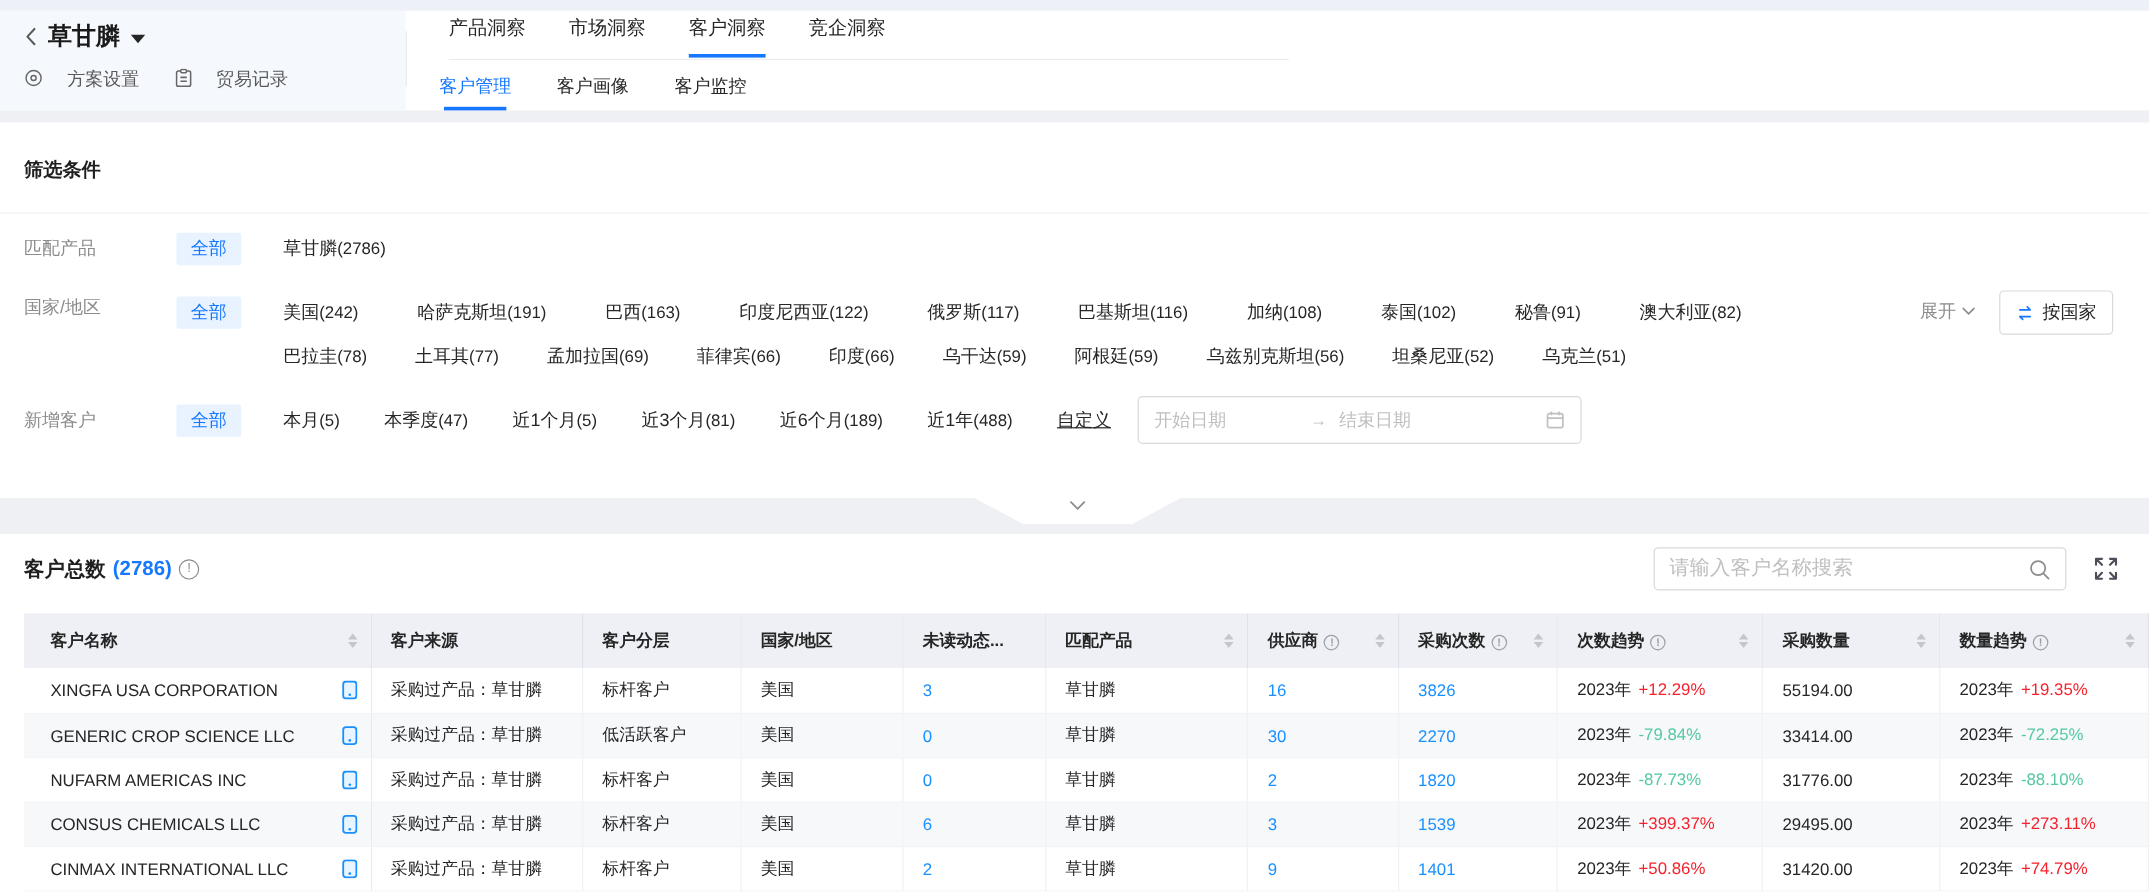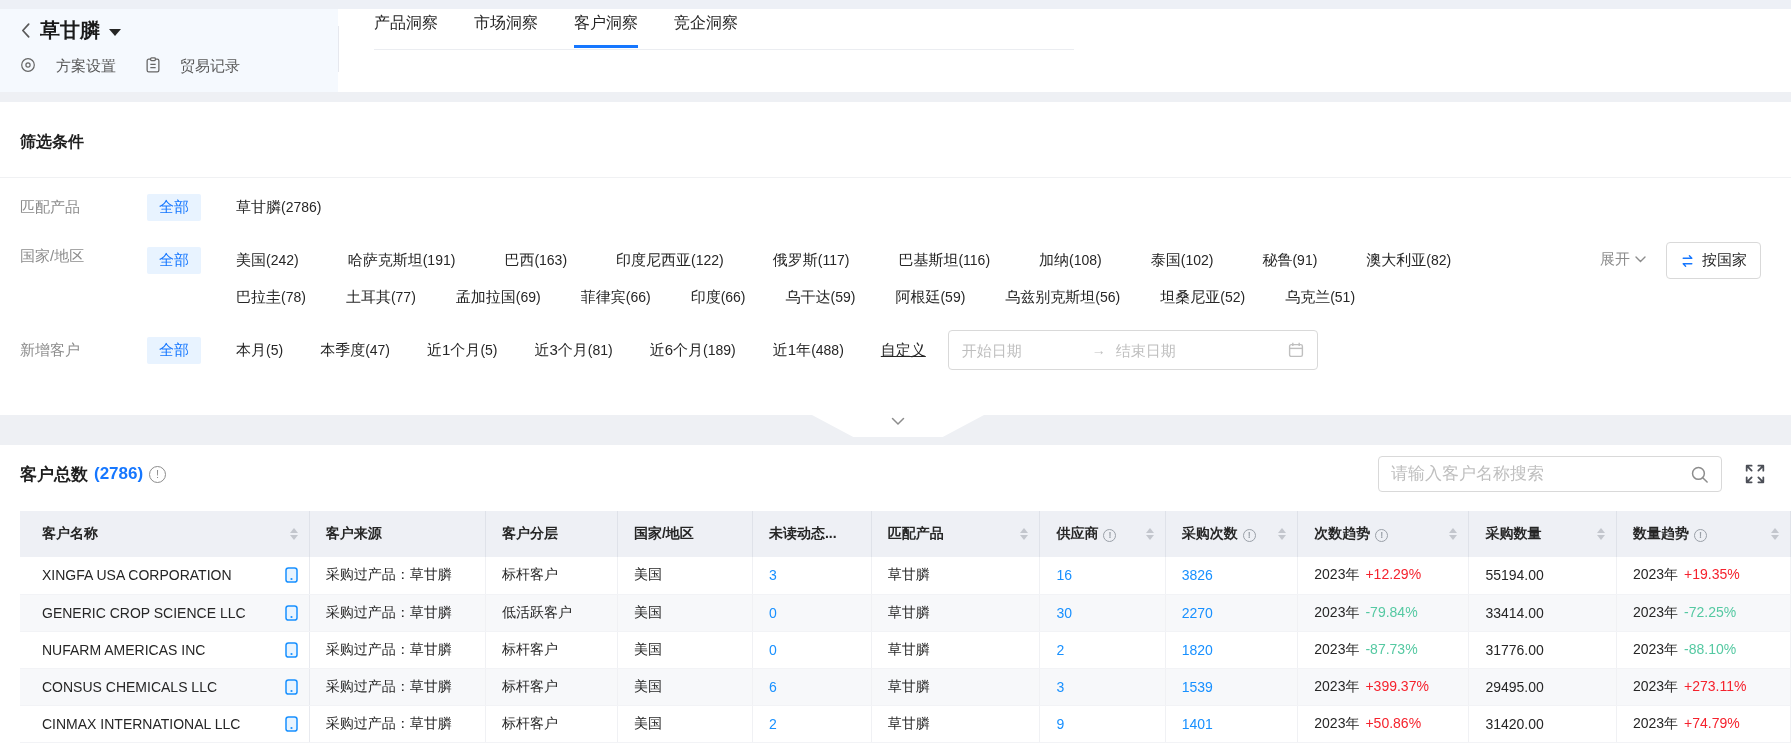--- a/index.html
+++ b/index.html
@@ -127,20 +127,25 @@
         </span>
       </div>
     </div>
     <div class="v-divider"></div>
     <div class="tabs-baseline"></div>
     <div class="main-tabs" id="main-tabs">
         <div class="tab">产品洞察</div>
         <div class="tab">市场洞察</div>
         <div class="tab active">客户洞察</div>
         <div class="tab">竞企洞察</div>
+      </div>
+    <div class="sub-tabs" id="sub-tabs">
+        <div class="tab active">客户管理</div>
+        <div class="tab">客户画像</div>
+        <div class="tab">客户监控</div>
       </div>
   </div>
 
   <div class="filter-panel">
     <div class="filter-title">筛选条件</div>
     <div class="filter-divider"></div>
 
     <div class="f-row row-product">
       <span class="f-label">匹配产品</span>
       <span class="f-chip">全部</span>

